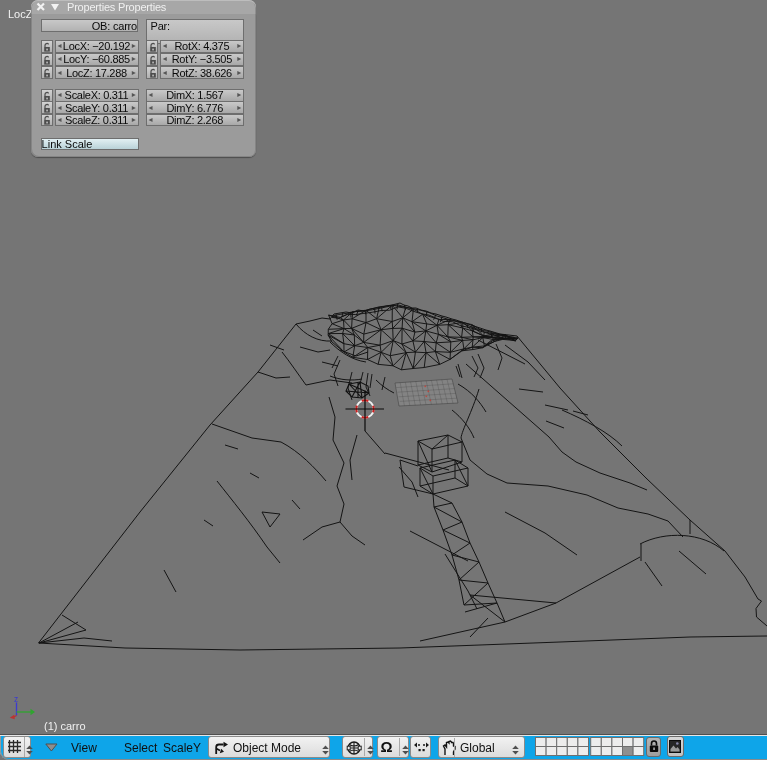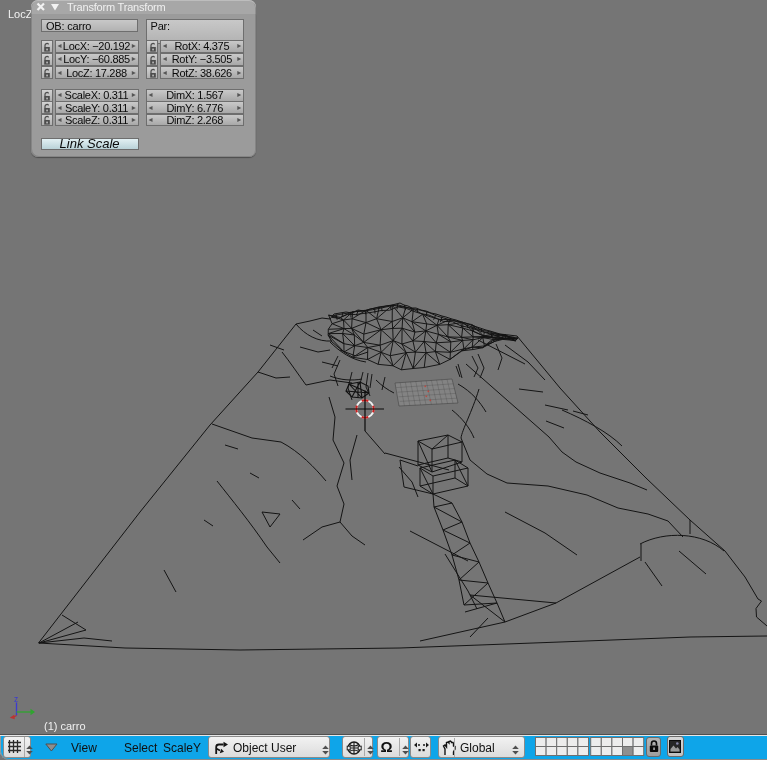--- a/index.html
+++ b/index.html
@@ -15,21 +15,21 @@
   
   .tfield{background:linear-gradient(180deg,#c8c8c8,#b2b2b2);border:1px solid #6e6e6e;box-sizing:border-box;
           color:#0a0a0a;font-size:11px;letter-spacing:-0.2px;line-height:11px;padding:1px 0 0 4px;}
   
   .num{background:linear-gradient(180deg,#c9c9c9,#a8a8a8);border:1px solid #6e6e6e;box-sizing:border-box;
        color:#0a0a0a;font-size:11px;letter-spacing:-0.3px;display:flex;align-items:center;justify-content:center;}
   .num .ar{color:#555;font-size:8px;line-height:8px;position:absolute;}
   .num .al{left:2px;} .num .arr{right:2px;}
   .lock{background:linear-gradient(180deg,#d2d2d2,#b0b0b0);border:1px solid #6e6e6e;box-sizing:border-box;}
   #linksc{background:linear-gradient(180deg,#e2f0f3,#b9d2d8);border:1px solid #6e6e6e;box-sizing:border-box;
-          color:#0a0a0a;font-size:13px;line-height:10.5px;text-align:center;font-style:italic;}
+          color:#0a0a0a;font-size:11px;line-height:10.5px;text-align:left;}
   
   #tbar{left:0;top:733.5px;width:767px;height:26.5px;background:#0ea5e9;border-top:1px solid #4f4f4f;
         box-sizing:border-box;border-radius:0 0 0 9px;
         box-shadow:inset 0 1px 0 #e6e6e6, inset 0 -1px 0 #8a8a8a, inset 1px 0 0 #9a9a9a;}
   .wbtn{background:linear-gradient(180deg,#f2f2f2,#dcdcdc);border:1px solid #8a8a8a;border-radius:3px;box-sizing:border-box;}
   .mtxt{color:#101010;font-size:12px;}
 </style>
 </head>
 <body>
 <div class="abs" style="left:8px;top:8px;color:#f2f2f2;font-size:11px;">LocZ</div>
@@ -162,24 +162,24 @@
   <path d="M6.2,24.8 L1.8,27.8 6.8,29.2 Z" fill="#bb3333"></path>
 </svg>
 <div class="abs" style="left:44px;top:720px;color:#f0f0f0;font-size:11px;">(1) carro</div>
 
 <div id="panel" class="abs">
   <div id="phead" class="abs">
     <svg class="abs" style="left:5px;top:2px" width="24" height="10" viewBox="0 0 24 10">
       <path d="M1.5,1.5 L8,8 M8,1.5 L1.5,8" stroke="#f2f2f2" stroke-width="2.2"></path>
       <path d="M15,2 L23,2 19,8.5 Z" fill="#f2f2f2"></path>
     </svg>
-    <div class="abs ptitle" style="left:36px;top:1px;">Transform Transform</div>
+    <div class="abs ptitle" style="left:36px;top:1px;">Properties Properties</div>
   </div>
   <div id="pbody" class="abs"></div>
-  <div class="abs tfield" style="left:10px;top:19px;width:97px;height:12.5px;">OB: carro</div>
+  <div class="abs tfield" style="left:10px;top:19px;width:97px;height:12.5px;text-align:right;">OB: carro</div>
   <div class="abs tfield" style="left:114.5px;top:19px;width:98.5px;height:25px;">Par:</div>
 
   <div class="abs lock" style="left:9.6px;top:39.5px;width:12px;height:13.6px;">
       <svg width="10" height="11" viewBox="0 0 10 11" style="position:absolute;left:0.5px;top:1px">
         <path d="M3,5 V3.4 a2,2 0 0 1 3.6,-1.1" stroke="#4d4d4d" stroke-width="1.2" fill="none"></path>
         <rect x="2.2" y="5" width="5.6" height="4.6" fill="#4d4d4d"></rect>
         <rect x="4.4" y="6.6" width="1.3" height="1.8" fill="#d9d9d9"></rect>
       </svg>
     </div>
   <div class="abs num" style="left:23.5px;top:39.5px;width:84px;height:13.6px;"><span class="ar al">◂</span>LocX: −20.192<span class="ar arr">▸</span></div>
@@ -276,21 +276,21 @@
   <div class="abs mtxt" style="left:124px;top:6px;">Select</div>
   <div class="abs mtxt" style="left:163px;top:6px;">ScaleY</div>
 
   <div class="abs wbtn" style="left:208px;top:1.5px;width:122px;height:21.5px;">
     <svg class="abs" style="left:5px;top:4px" width="16" height="14" viewBox="0 0 16 14">
       <path d="M2.2,13 L2.2,6 Q2.2,3.5 5,3.5 L9.5,3.5" stroke="#151515" stroke-width="1.8" fill="none"></path>
       <path d="M9.5,0.8 L14,3.5 9.5,6.2 Z" fill="#151515"></path>
       <path d="M2.2,7.5 L6,9.5" stroke="#151515" stroke-width="1.6" fill="none"></path>
       <path d="M7.2,7.8 L10,10.8 5.8,12.2 Z" fill="#151515"></path>
     </svg>
-    <div class="abs mtxt" style="left:24px;top:3.5px;">Object User</div>
+    <div class="abs mtxt" style="left:24px;top:3.5px;">Object Mode</div>
     <div class="abs" style="left:112px;top:5px;"><svg width="9" height="12" viewBox="0 0 9 12">
           <path d="M1.2,5 L4.5,1.5 7.8,5 Z M1.2,7 L4.5,10.5 7.8,7 Z" fill="#4f4f4f"></path>
         </svg></div>
   </div>
 
   <div class="abs wbtn" style="left:341.5px;top:1.5px;width:31.5px;height:22px;">
     <svg class="abs" style="left:3px;top:3px" width="17" height="16" viewBox="0 0 17 16">
       <circle cx="8" cy="8" r="6" stroke="#1a1a1a" stroke-width="1.4" fill="none"></circle>
       <path d="M8,2 V14 M2,8 H14 M3.5,4.5 C6,6.5 10,6.5 12.5,4.5 M3.5,11.5 C6,9.5 10,9.5 12.5,11.5" stroke="#1a1a1a" stroke-width="1.1" fill="none"></path>
       <rect x="1" y="6" width="3.5" height="4" fill="#efefef"></rect>

